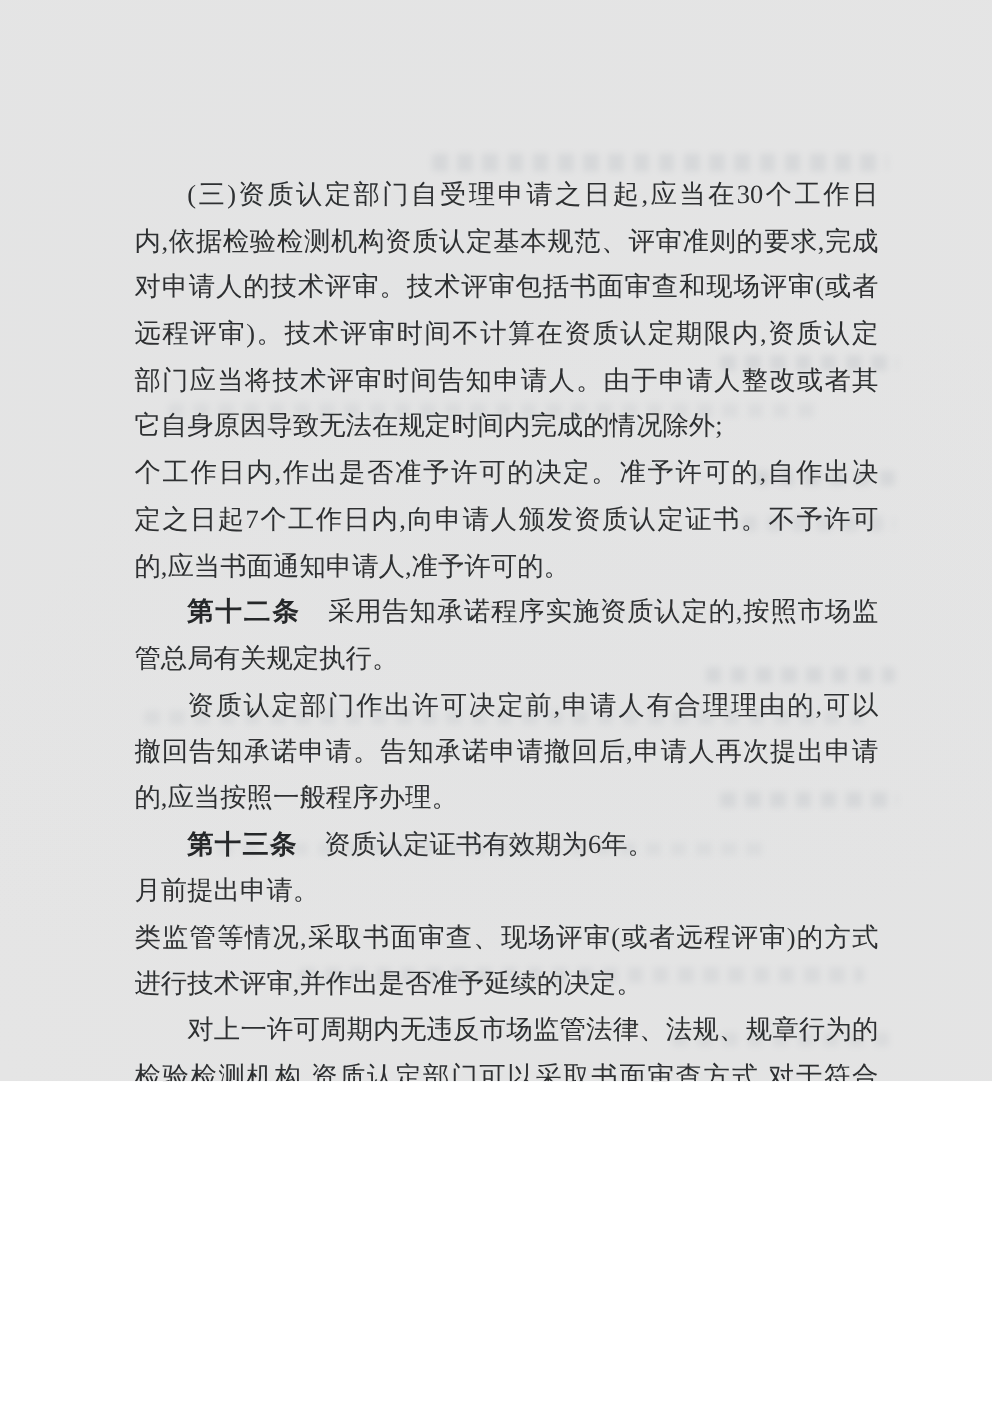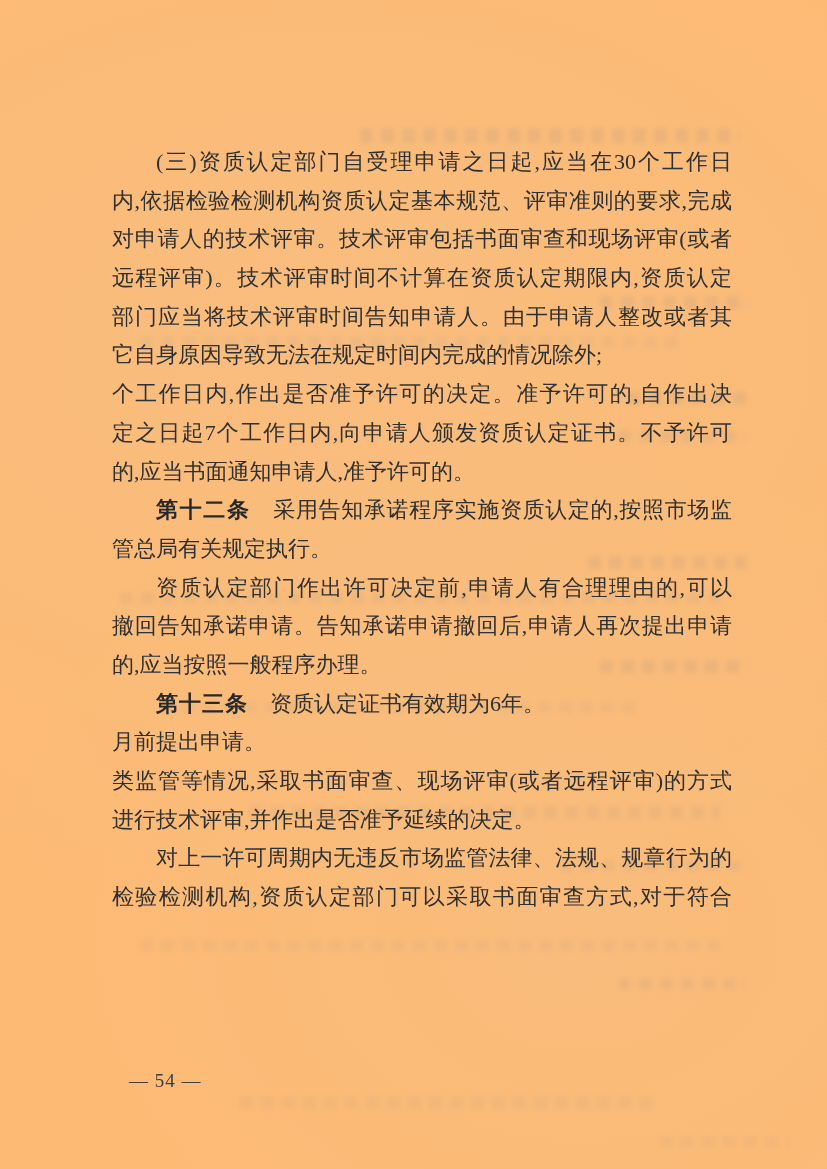--- a/index.html
+++ b/index.html
@@ -3,22 +3,22 @@
 <meta charset="utf-8">
 <style>
   html, body {
     margin: 0;
     padding: 0;
     background: #ffffff;
   }
   .page {
     position: relative;
     width: 827px;
-    height: 1169px;
-    background: #fdba74;
+    height: 901px;
+    background: #e5e5e5;
     overflow: hidden;
     font-family: "Liberation Serif", "DejaVu Serif", serif;
   }
   
   .page::before {
     content: "";
     position: absolute;
     inset: 0;
     background:
       radial-gradient(1200px 800px at 40% 30%, rgba(210,214,218,0.10), transparent 70%),

